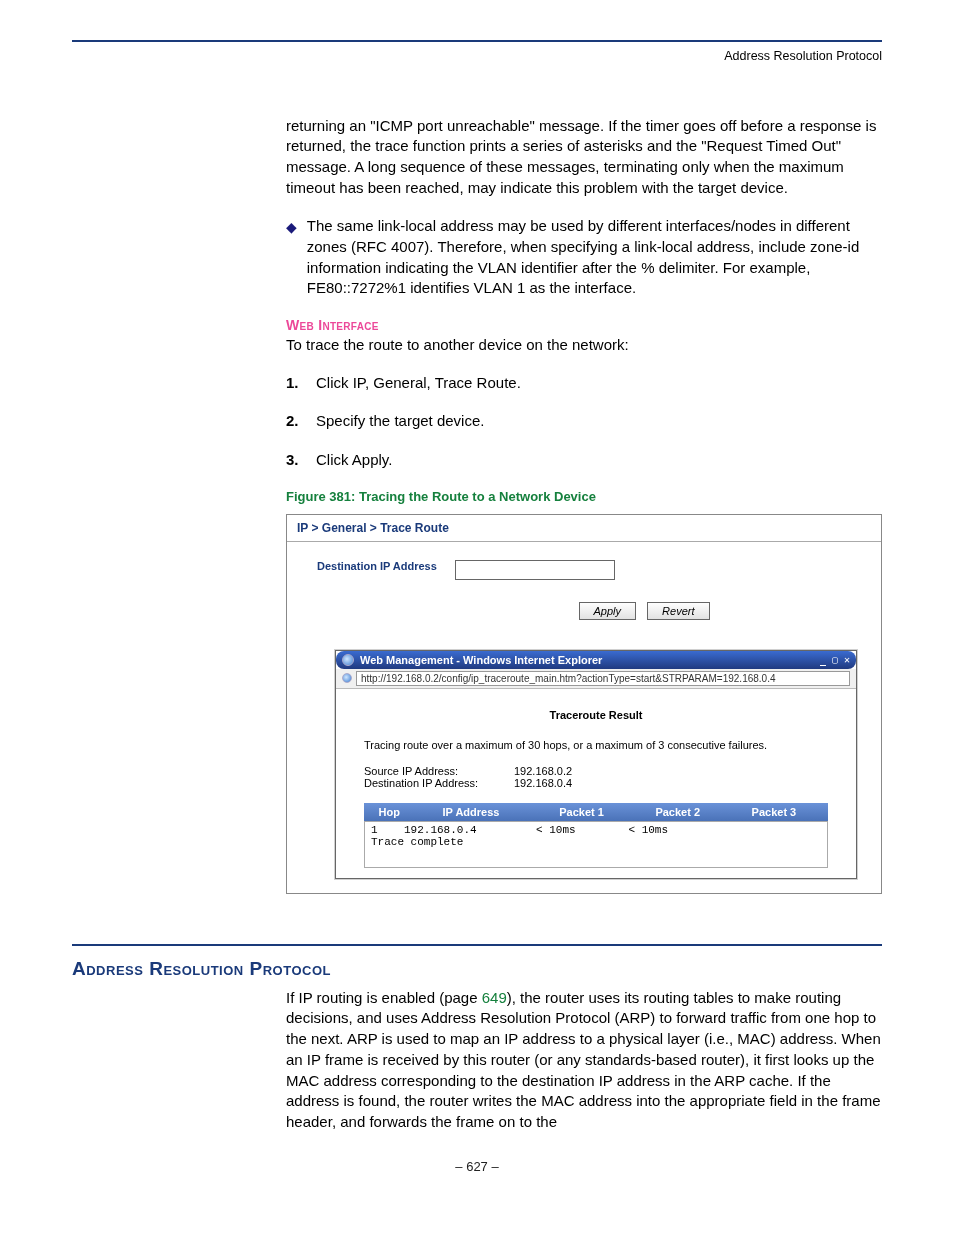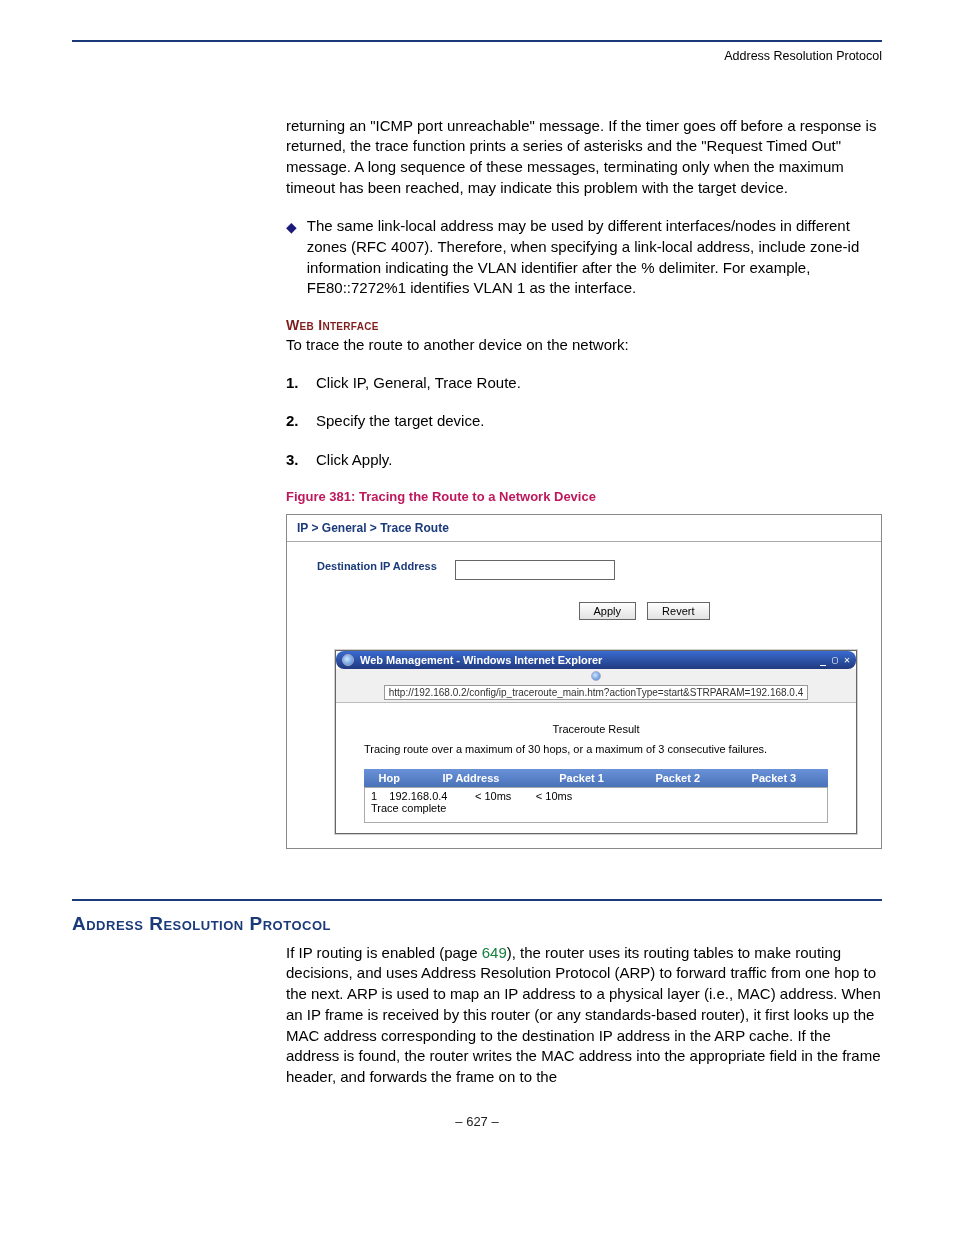--- a/index.html
+++ b/index.html
@@ -38,30 +38,30 @@
     color: #000;
   }
   .bullet {
     display: flex;
     gap: 10px;
   }
   .bullet .diamond { color: #1a1a7a; font-size: 14px; margin-top: 2px; }
   .sub-heading {
     font-variant: small-caps;
     font-weight: bold;
-    color: #7f1d1d;
+    color: #ec4899;
     font-size: 14px;
     margin-bottom: 2px;
     letter-spacing: 0.3px;
   }
   .num-item { display: flex; gap: 10px; }
   .num-item .num { font-weight: bold; min-width: 20px; }
   .fig-caption {
     font-weight: bold;
-    color: #be185d;
+    color: #15803d;
     font-size: 13px;
     margin-bottom: 10px;
   }
   
   .ui-shot {
     border: 1px solid #888;
     background: #fff;
     font-family: Tahoma, Verdana, sans-serif;
     font-size: 11px;
     margin-bottom: 50px;
@@ -78,20 +78,21 @@
   .ui-form .lbl { color: #1a3a7a; font-weight: bold; font-size: 11px; white-space: nowrap; }
   .ui-form .tbox { border: 1px solid #666; height: 20px; width: 160px; background: #fff; }
   .ui-btn-row { text-align: center; padding-left: 120px; }
   .ui-btn {
     display: inline-block;
     border: 1px solid #666;
     background: linear-gradient(#fefefe,#e2e2e2);
     font-size: 11px;
     padding: 2px 14px;
     margin: 0 4px;
+    font-style: italic;
   }
   .popup {
     margin: 20px 24px 14px 48px;
     border: 1px solid #666;
     background: #fff;
     box-shadow: 0 0 0 1px #d0d0d0;
   }
   .popup .titlebar {
     background: linear-gradient(#3a6bd0,#203a80);
     color: #fff;
@@ -106,53 +107,52 @@
   .popup .titlebar .icons { font-family: monospace; font-size: 10px; }
   .popup .urlbar {
     background: #f0f0f0;
     border-bottom: 1px solid #bbb;
     padding: 2px 6px;
     font-size: 10px;
     color: #444;
     display: flex;
     gap: 4px;
     align-items: center;
-    flex-direction: column;
   }
   .popup .urlbar .field {
     background: #fff;
     border: 1px solid #999;
     padding: 1px 4px;
     flex: 1;
     color: #333;
     white-space: nowrap;
     overflow: hidden;
     text-overflow: ellipsis;
   }
   .popup .content { padding: 20px 28px 10px 28px; font-size: 11px; }
-  .popup .res-title { text-align: center; font-weight: normal; margin-bottom: 8px; }
+  .popup .res-title { text-align: center; font-weight: bold; margin-bottom: 18px; }
   .popup .res-line { margin-bottom: 14px; }
   .popup .meta { margin-bottom: 14px; }
   .popup .meta div { display: flex; }
   .popup .meta .k { width: 150px; }
   .trace-table { width: 100%; }
   .trace-table .thead {
     background: linear-gradient(#6a92d8,#4a72b8);
     color: #fff;
     font-weight: bold;
     display: flex;
     padding: 3px 6px;
     font-size: 11px;
     text-align: center;
   }
   .trace-table .tbody {
     border: 1px solid #aaa;
-    font-family: Liberation Sans, sans-serif;
-    font-size: 11px;
-    padding: 2px 6px 8px 6px;
+    font-family: Liberation Mono, monospace;
+    font-size: 11px;
+    padding: 2px 6px 19px 6px;
     white-space: pre;
   }
   .col-hop{width:40px}.col-ip{width:130px}.col-pk{width:100px}
   .section-rule {
     border-top: 2px solid #1a3a7a;
     margin: 0 0 12px 0;
   }
   .section-title {
     font-variant: small-caps;
     color: #1a3a7a;
@@ -222,20 +222,30 @@
           </span>
           <span class="icons">_ ▢ ✕</span>
         </div>
         <div class="urlbar">
           <span class="ie-icon" style="width:10px;height:10px"></span>
           <span class="field">http://192.168.0.2/config/ip_traceroute_main.htm?actionType=start&amp;STRPARAM=192.168.0.4</span>
         </div>
         <div class="content">
           <div class="res-title">Traceroute Result</div>
           <div class="res-line">Tracing route over a maximum of 30 hops, or a maximum of 3 consecutive failures.</div>
+          <div class="meta">
+            <div>
+                <span class="k">Source IP Address:</span>
+                <span>192.168.0.2</span>
+              </div>
+            <div>
+                <span class="k">Destination IP Address:</span>
+                <span>192.168.0.4</span>
+              </div>
+          </div>
           <div class="trace-table">
             <div class="thead">
               <span class="col-hop">Hop</span>
               <span class="col-ip">IP Address</span>
               <span class="col-pk">Packet 1</span>
               <span class="col-pk">Packet 2</span>
               <span class="col-pk">Packet 3</span>
             </div>
             <div class="tbody">1    192.168.0.4         &lt; 10ms        &lt; 10ms
 Trace complete</div>

